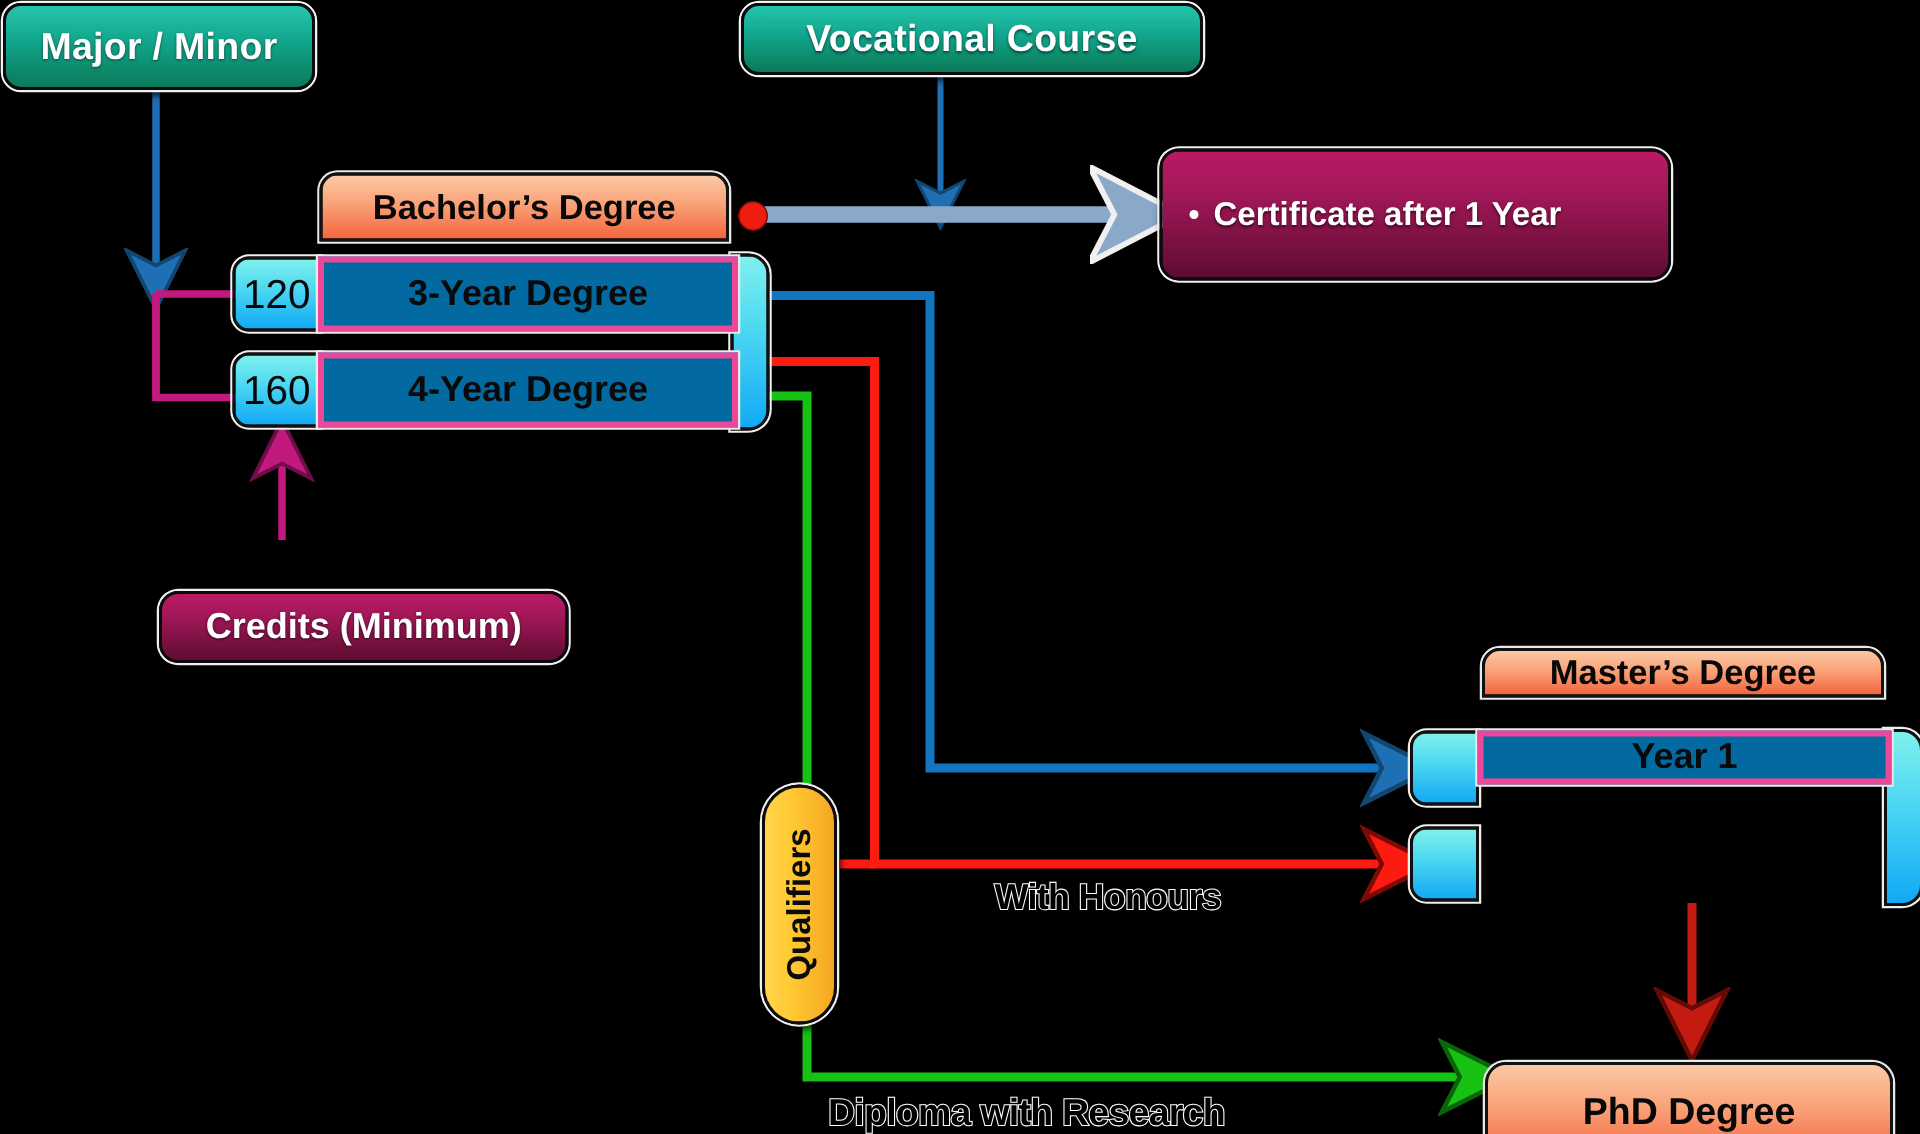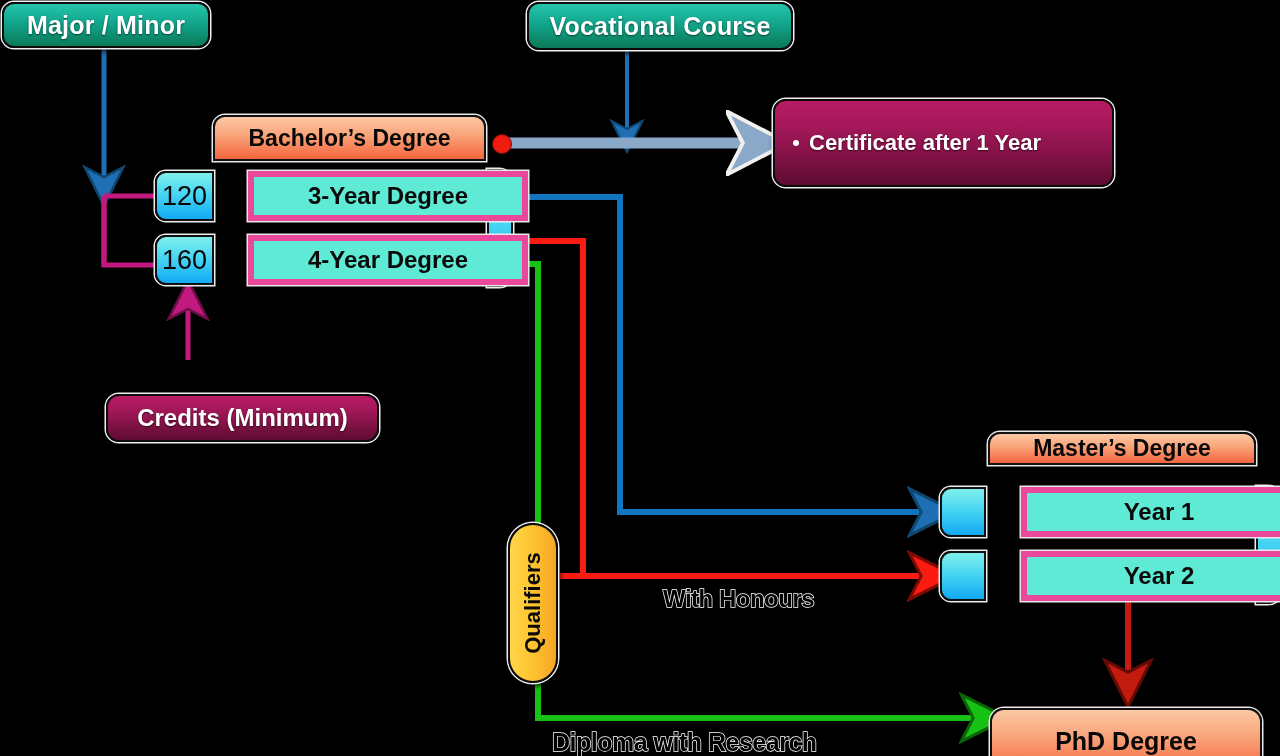--- a/index.html
+++ b/index.html
@@ -45,24 +45,24 @@
 
   
   .cyan{
     background:linear-gradient(180deg,#7ff0ec 0%,#49d6f2 45%,#12a9f5 100%);
     border:2px solid #101010;
     box-shadow:0 0 0 1.5px #eee;
     color:#080808;font-weight:normal;
     display:flex;align-items:center;justify-content:center;
   }
   .white{
-    background:#5eead4;border:6px solid #ec4899;
+    background:#0369a1;border:4px solid #ec4899;
     box-shadow:0 0 0 1.5px #e9e9e9;
     color:#0a0a0a;font-weight:bold;
-    display:flex;align-items:center;justify-content:center;margin-left:36px;
+    display:flex;align-items:center;justify-content:center;
   }
 
   
   .qualifiers{
     background:linear-gradient(90deg,#ffd54a 0%,#ffc832 40%,#f5a623 100%);
     border-radius:26px;border:2px solid #0c0c0c;
     box-shadow:0 0 0 1.5px #f0f0f0, 2px 3px 5px rgba(0,0,0,.85);
     display:flex;align-items:center;justify-content:center;
     color:#0a0a0a;font-weight:bold;
   }
@@ -142,25 +142,25 @@
       <path d="M560,576 L583,576" stroke="#fb1b10" stroke-width="6" fill="none"></path>
     </g>
 
     <g>
       <path d="M1128,602 L1128,683" stroke="#c41b11" stroke-width="6" fill="none" marker-end="url(#ar-darkred)"></path>
     </g>
   </svg>
 
   <div class="reddot" style="left:492px;top:134px;"></div>
 
-  <div class="node teal" style="left:2px;top:2px;width:208px;height:46px;font-size:25px;">
+  <div class="node teal" style="left:2px;top:2px;width:208px;height:58px;font-size:25px;">
     <span>Major / Minor</span>
   </div>
 
-  <div class="node teal" style="left:494px;top:2px;width:266px;height:48px;font-size:25px;margin-left:33px;">
+  <div class="node teal" style="left:494px;top:2px;width:308px;height:48px;font-size:25px;">
     <span>Vocational Course</span>
   </div>
 
   <div class="node magenta" style="left:773px;top:99px;width:341px;height:88px;font-size:22px;">
     <div class="bullets">
       <div>
         <span class="dot"></span>
         <span>Certificate after 1 Year</span>
       </div>
     </div>
@@ -203,31 +203,27 @@
   <div class="node orange" style="left:988px;top:432px;width:268px;height:33px;
        border-radius:12px 12px 0 0;font-size:23px;">
     <span>Master’s Degree</span>
   </div>
 
   <div class="node cyan" style="left:1256px;top:486px;width:26px;height:118px;
        border-radius:0 14px 14px 0;"></div>
 
   <div class="node cyan" style="left:940px;top:487px;width:46px;height:50px;
        border-radius:11px 0 0 11px;"></div>
-  <div class="node white" style="left:985px;top:487px;width:276px;height:50px;
+  <div class="node white" style="left:985px;top:487px;width:276px;height:36px;
        border-radius:0;font-size:24px;">
     <span>Year 1</span>
   </div>
 
   <div class="node cyan" style="left:940px;top:551px;width:46px;height:50px;
        border-radius:11px 0 0 11px;"></div>
-  <div class="node white" style="left:985px;top:551px;width:276px;height:50px;
-       border-radius:0;font-size:24px;">
-    <span>Year 2</span>
-  </div>
 
   <div class="node orange" style="left:990px;top:708px;width:272px;height:66px;
        border-radius:14px;font-size:25px;">
     <span>PhD Degree</span>
   </div>
 
   <div class="edge-label" style="left:663px;top:585px;font-size:24px;">With Honours</div>
   <div class="edge-label" style="left:552px;top:728px;font-size:25px;">Diploma with Research</div>
 
 </div>

